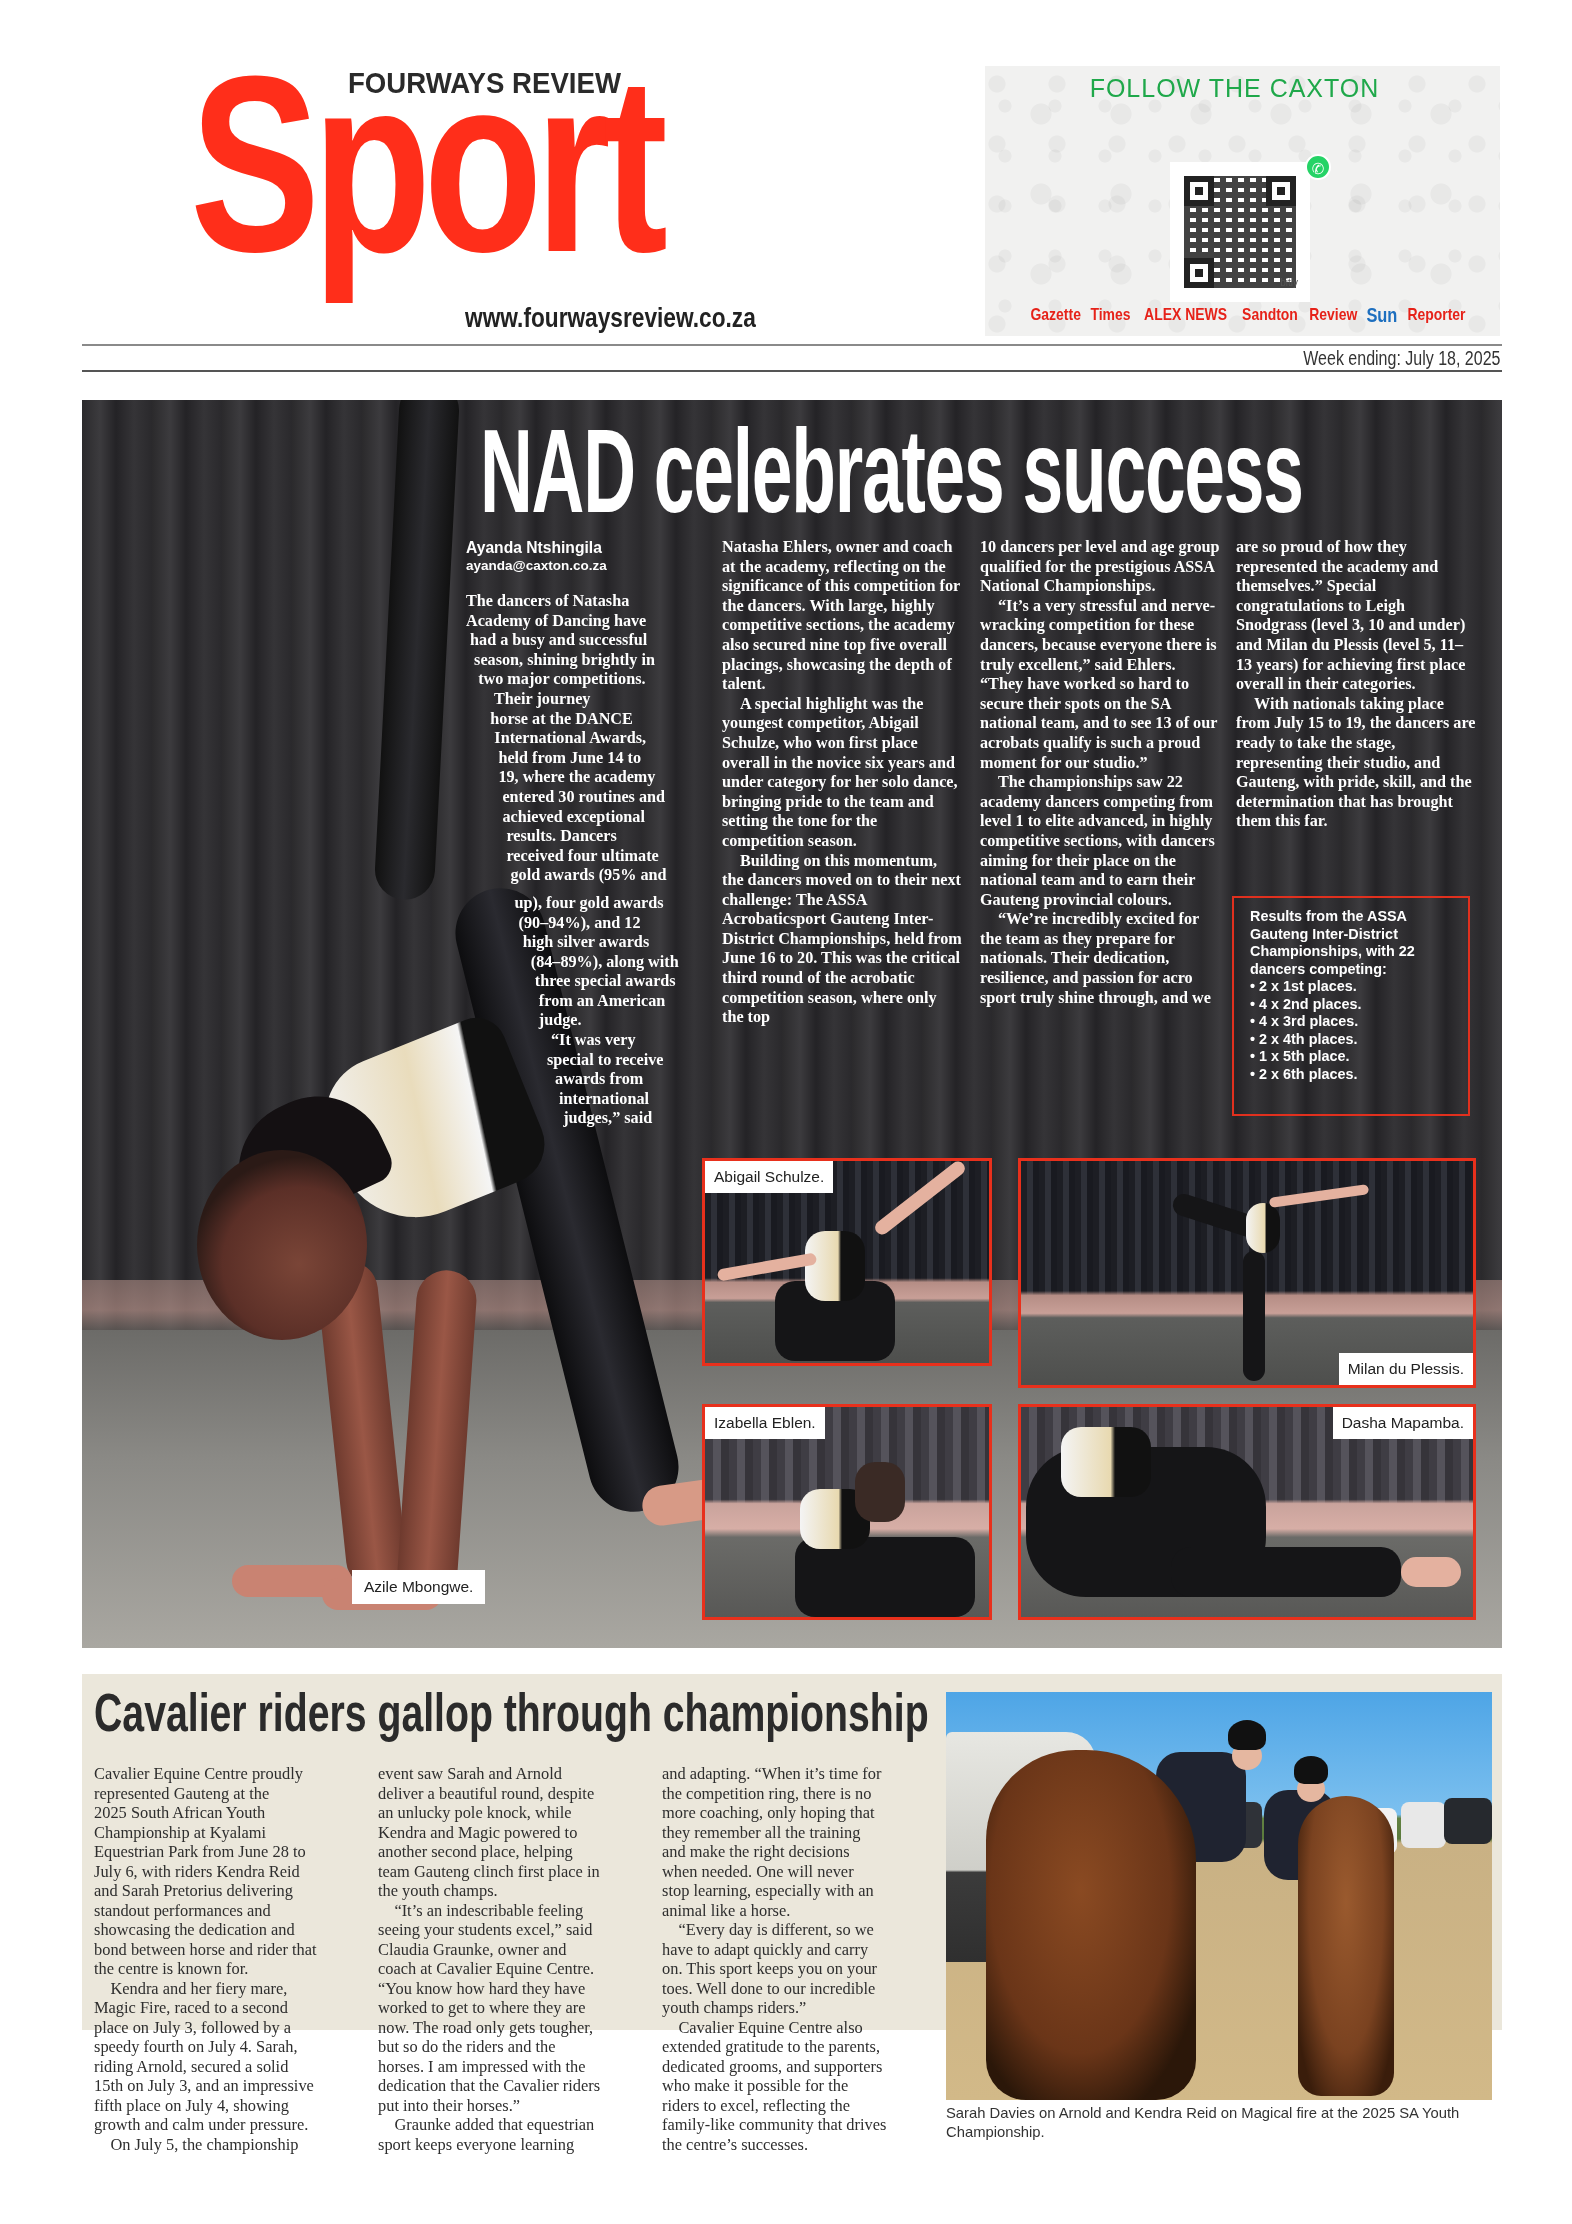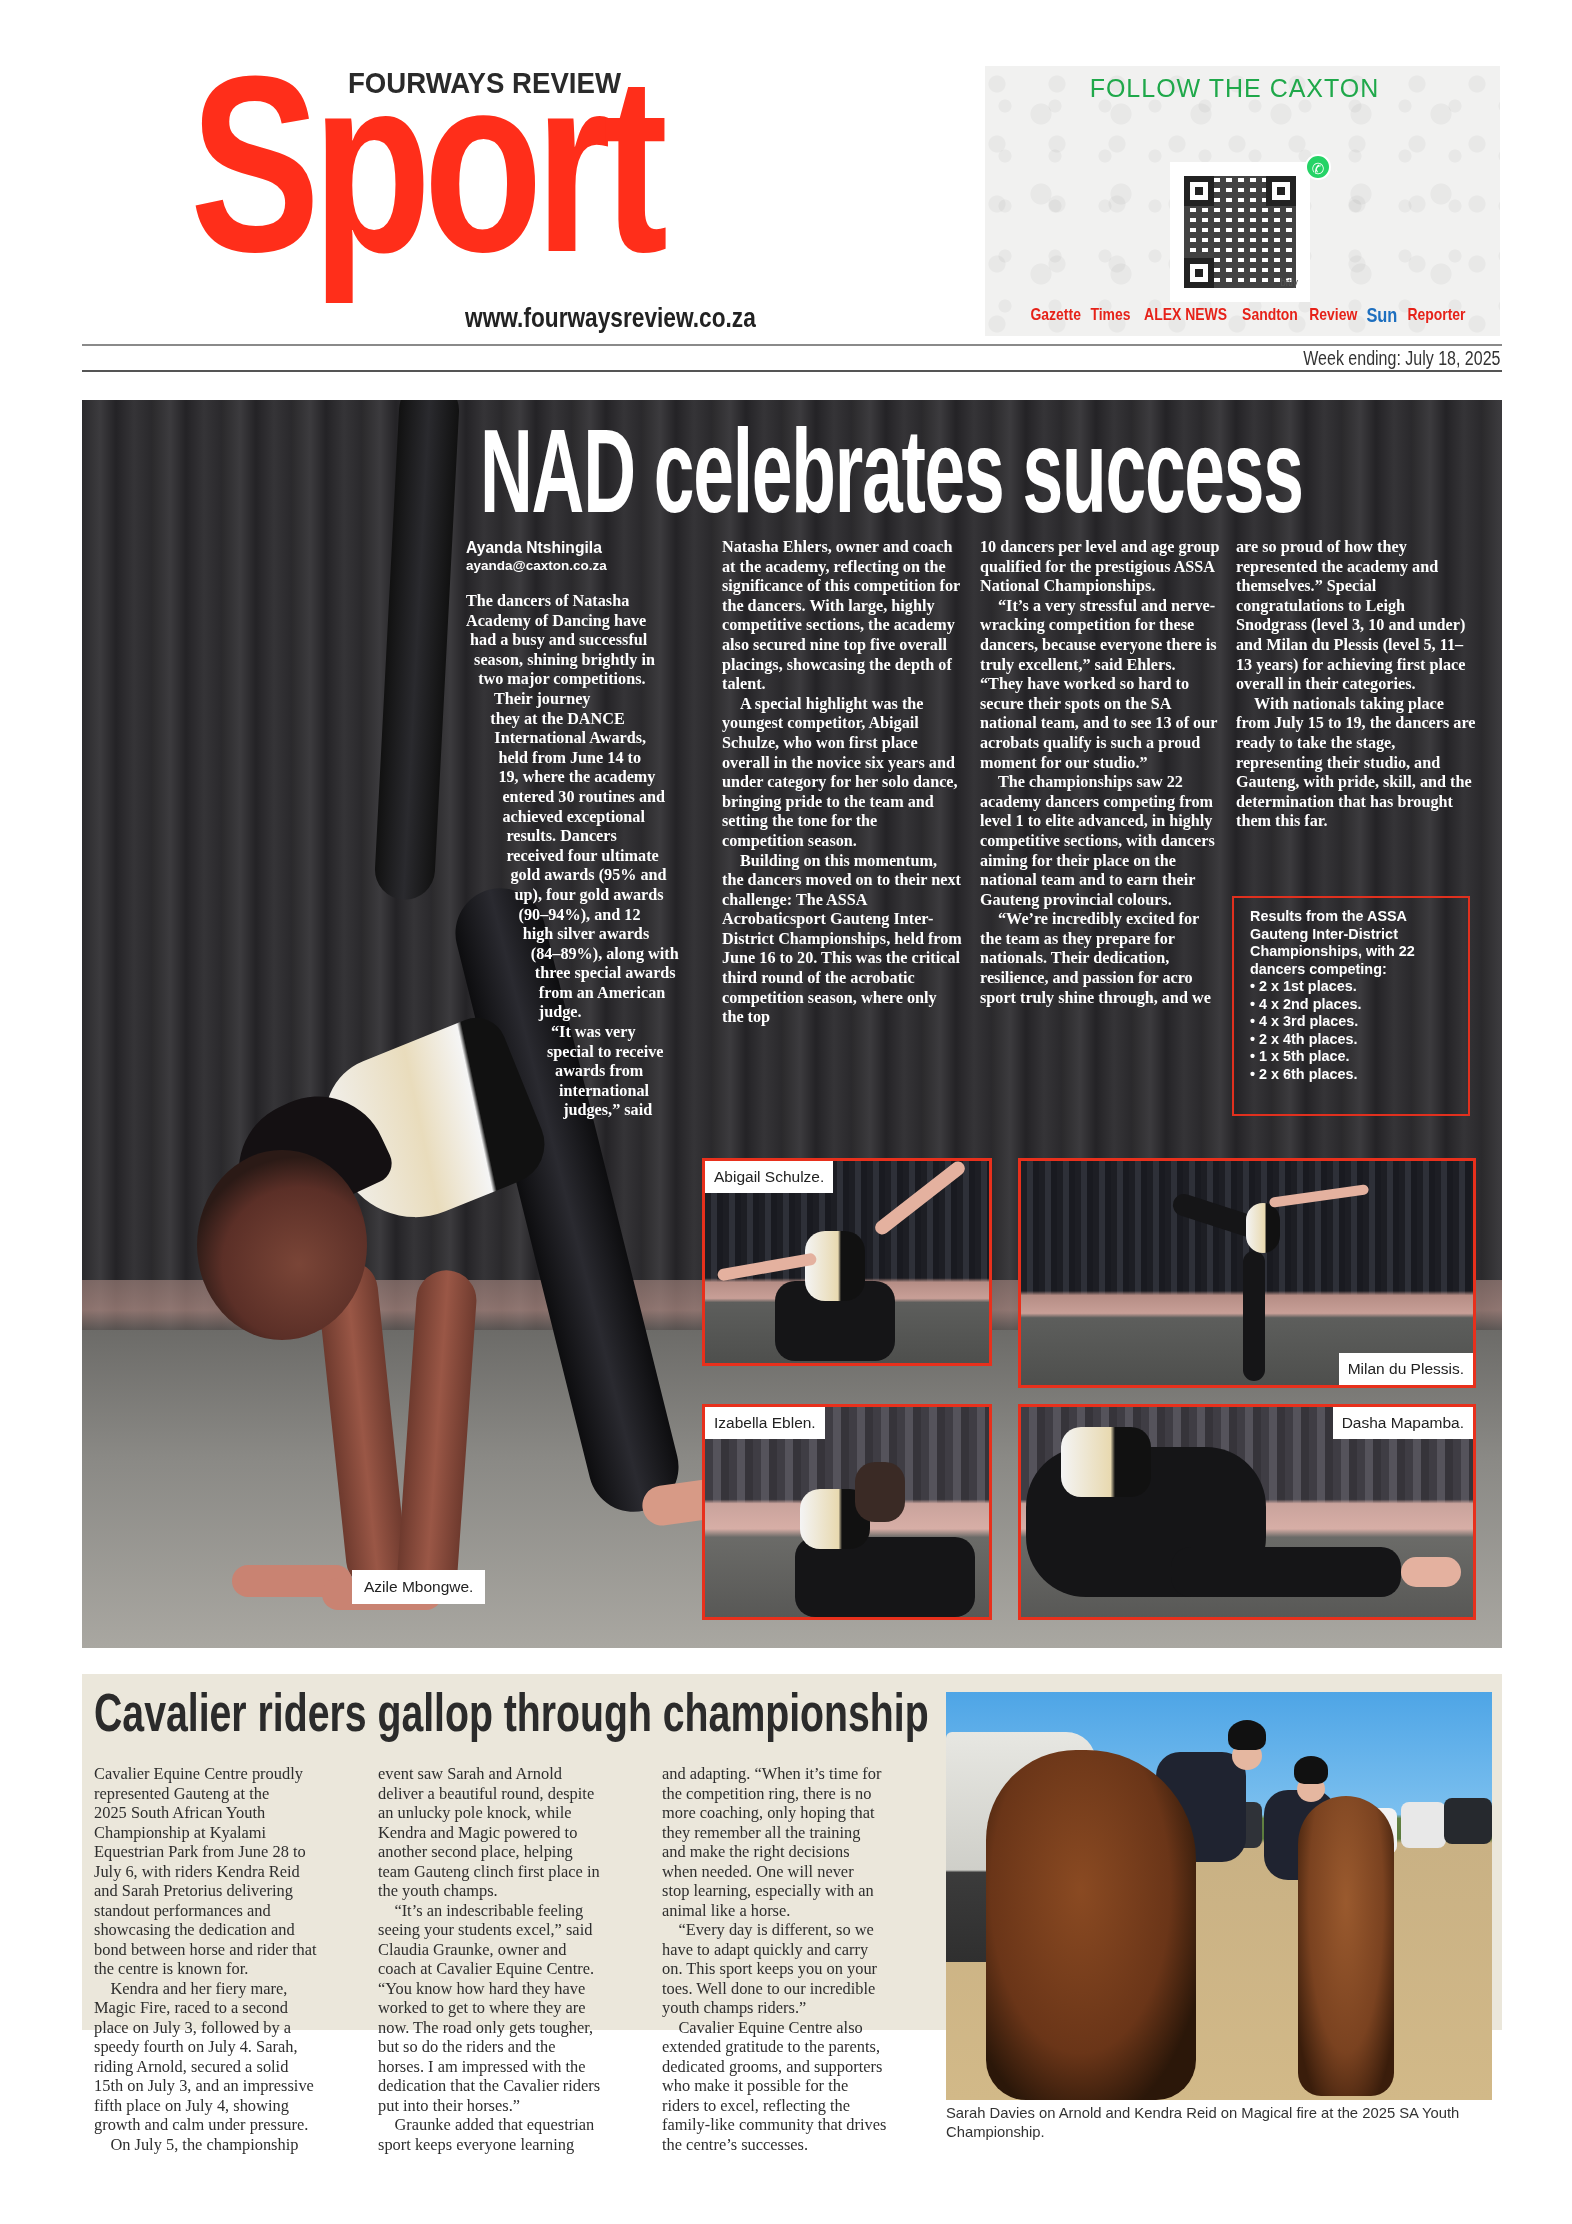--- a/index.html
+++ b/index.html
@@ -332,30 +332,30 @@
   <div class="col c1">
     <div class="byline-name">Ayanda Ntshingila</div>
     <div class="byline-email">ayanda@caxton.co.za</div>
     <div id="nad-col1">
         <span class="ln" style="white-space: pre;">The dancers of Natasha</span>
         <span class="ln" style="white-space: pre;">Academy of Dancing have</span>
         <span class="ln" style="white-space: pre;"> had a busy and successful</span>
         <span class="ln" style="white-space: pre;">  season, shining brightly in</span>
         <span class="ln" style="white-space: pre;">   two major competitions.</span>
         <span class="ln" style="white-space: pre;">       Their journey</span>
-        <span class="ln" style="white-space: pre;">      they at the DANCE</span>
+        <span class="ln" style="white-space: pre;">      horse at the DANCE</span>
         <span class="ln" style="white-space: pre;">       International Awards,</span>
         <span class="ln" style="white-space: pre;">        held from June 14 to</span>
         <span class="ln" style="white-space: pre;">        19, where the academy</span>
         <span class="ln" style="white-space: pre;">         entered 30 routines and</span>
         <span class="ln" style="white-space: pre;">         achieved exceptional</span>
         <span class="ln" style="white-space: pre;">          results. Dancers</span>
         <span class="ln" style="white-space: pre;">          received four ultimate</span>
         <span class="ln" style="white-space: pre;">           gold awards (95% and</span>
-        <span class="ln" style="white-space: pre;">            up), four gold awards</span>
+        <span class="ln" style="white-space: pre; margin-top: 8px;">            up), four gold awards</span>
         <span class="ln" style="white-space: pre;">             (90–94%), and 12</span>
         <span class="ln" style="white-space: pre;">              high silver awards</span>
         <span class="ln" style="white-space: pre;">                (84–89%), along with</span>
         <span class="ln" style="white-space: pre;">                 three special awards</span>
         <span class="ln" style="white-space: pre;">                  from an American</span>
         <span class="ln" style="white-space: pre;">                  judge.</span>
         <span class="ln" style="white-space: pre;">                     “It was very</span>
         <span class="ln" style="white-space: pre;">                    special to receive</span>
         <span class="ln" style="white-space: pre;">                      awards from</span>
         <span class="ln" style="white-space: pre;">                       international</span>

